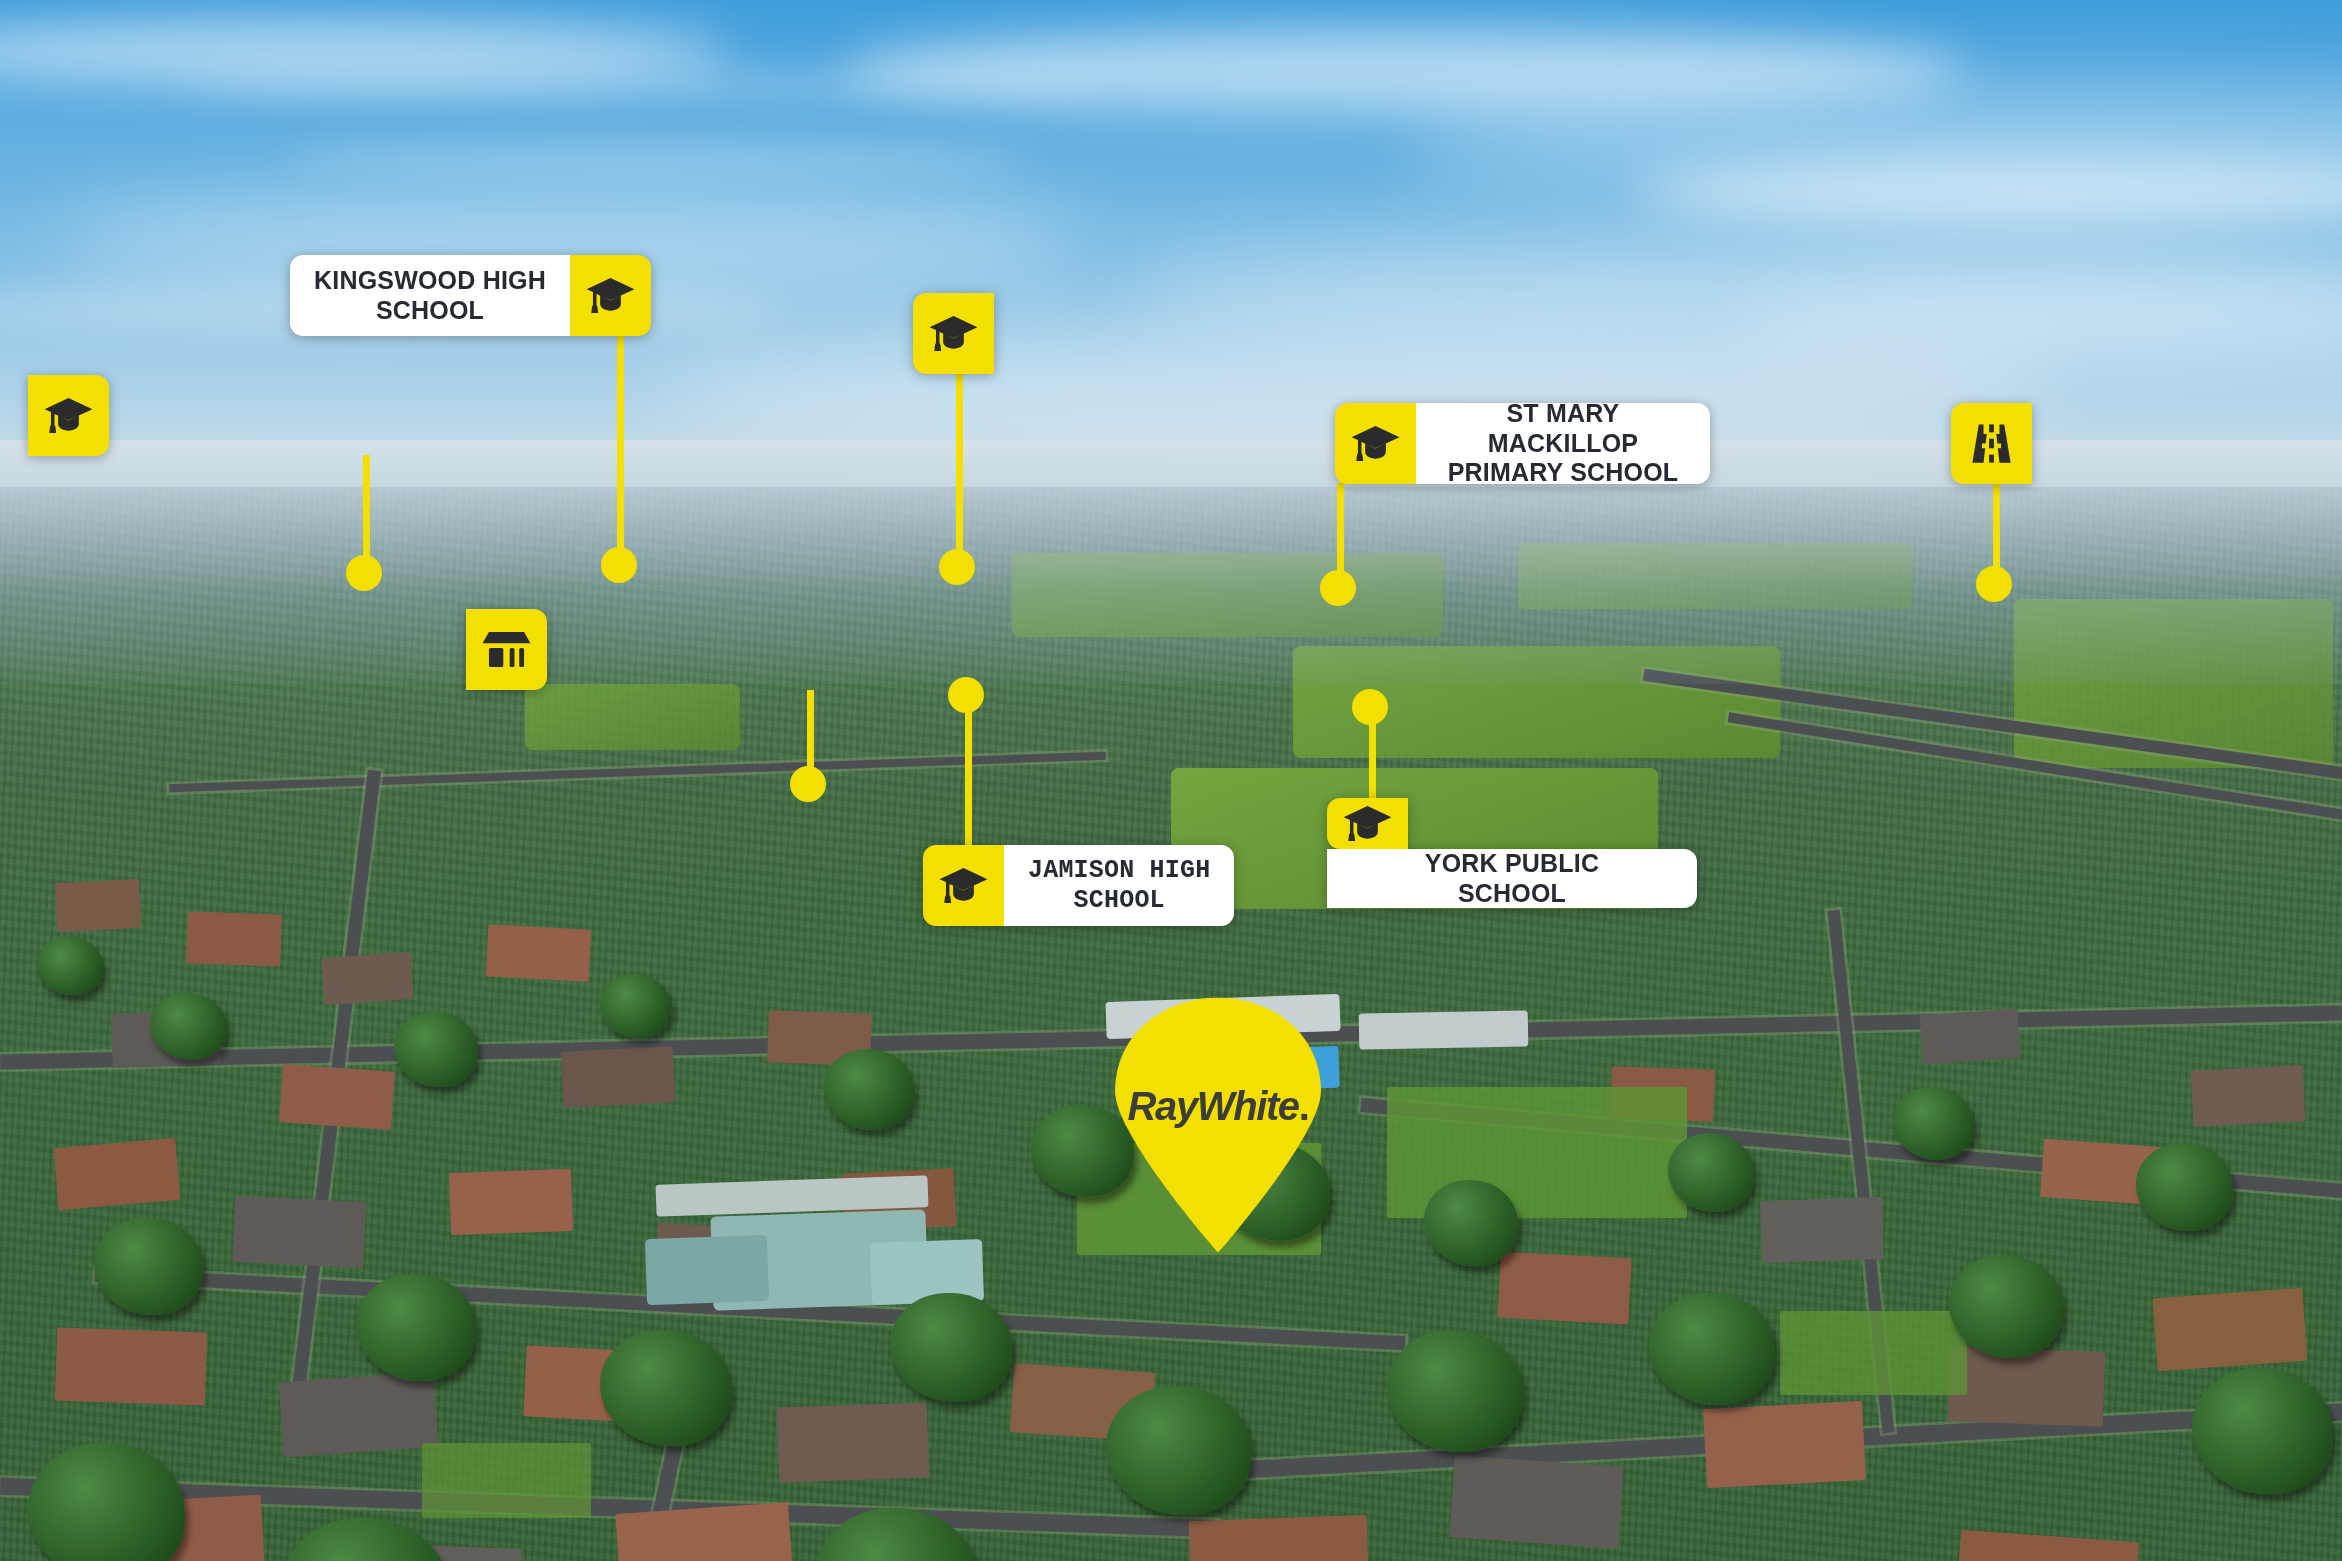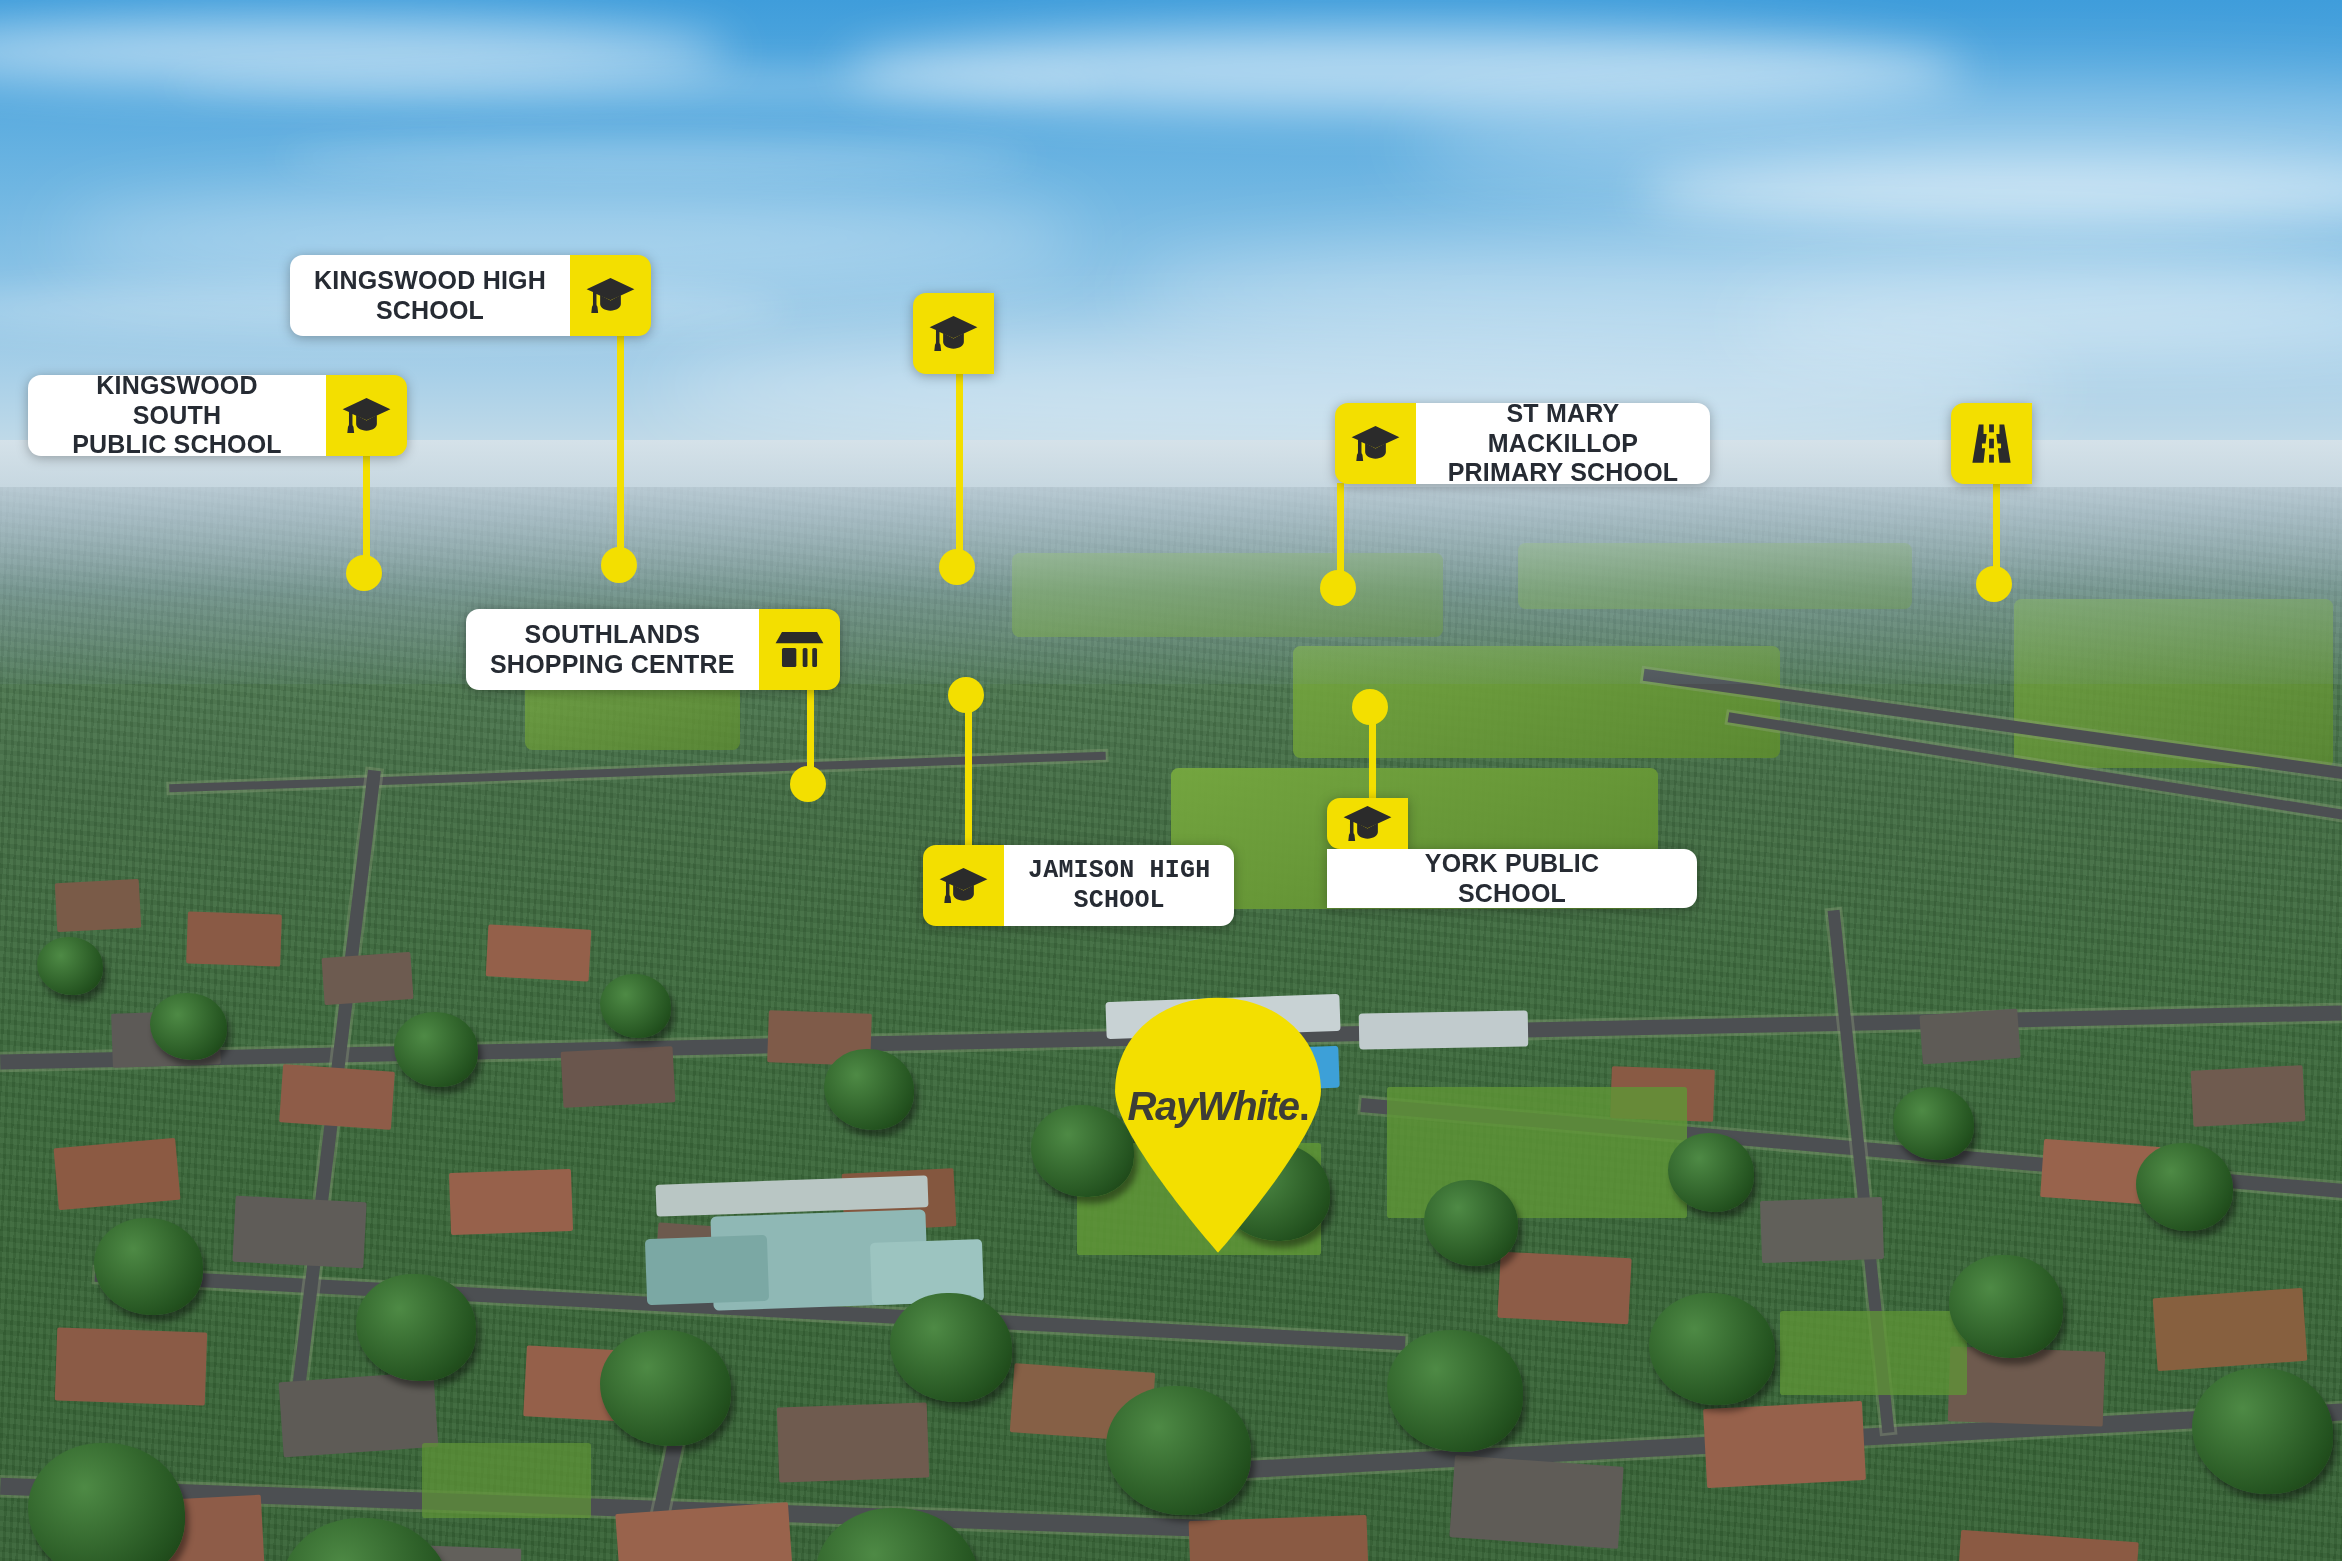--- a/index.html
+++ b/index.html
@@ -347,22 +347,20 @@
       <div class="callout icon-right" style="left: 290px; top: 255px; width: 375px;">
         <div class="text-box">KINGSWOOD HIGH
 SCHOOL</div>
         <div class="icon-box">
           <svg viewBox="0 0 64 64">
             <use href="#ico-cap"></use>
           </svg>
         </div>
       </div>
       <div class="callout icon-right" style="left: 28px; top: 375px; width: 379px;">
-        <div class="text-box">KINGSWOOD SOUTH
-PUBLIC SCHOOL</div>
         <div class="icon-box">
           <svg viewBox="0 0 64 64">
             <use href="#ico-cap"></use>
           </svg>
         </div>
       </div>
       <div class="callout icon-left" style="left: 913px; top: 293px; width: 384px;">
         <div class="icon-box">
           <svg viewBox="0 0 64 64">
             <use href="#ico-cap"></use>
@@ -379,22 +377,20 @@
 PRIMARY SCHOOL</div>
       </div>
       <div class="callout icon-left" style="left: 1951px; top: 403px; width: 365px;">
         <div class="icon-box">
           <svg viewBox="0 0 64 64">
             <use href="#ico-road"></use>
           </svg>
         </div>
       </div>
       <div class="callout icon-right" style="left: 466px; top: 609px; width: 394px;">
-        <div class="text-box">SOUTHLANDS
-SHOPPING CENTRE</div>
         <div class="icon-box">
           <svg viewBox="0 0 64 64">
             <use href="#ico-shop"></use>
           </svg>
         </div>
       </div>
       <div class="callout icon-left" style="left: 923px; top: 845px; width: 370px; font-family: Liberation Mono, monospace;">
         <div class="icon-box">
           <svg viewBox="0 0 64 64">
             <use href="#ico-cap"></use>

